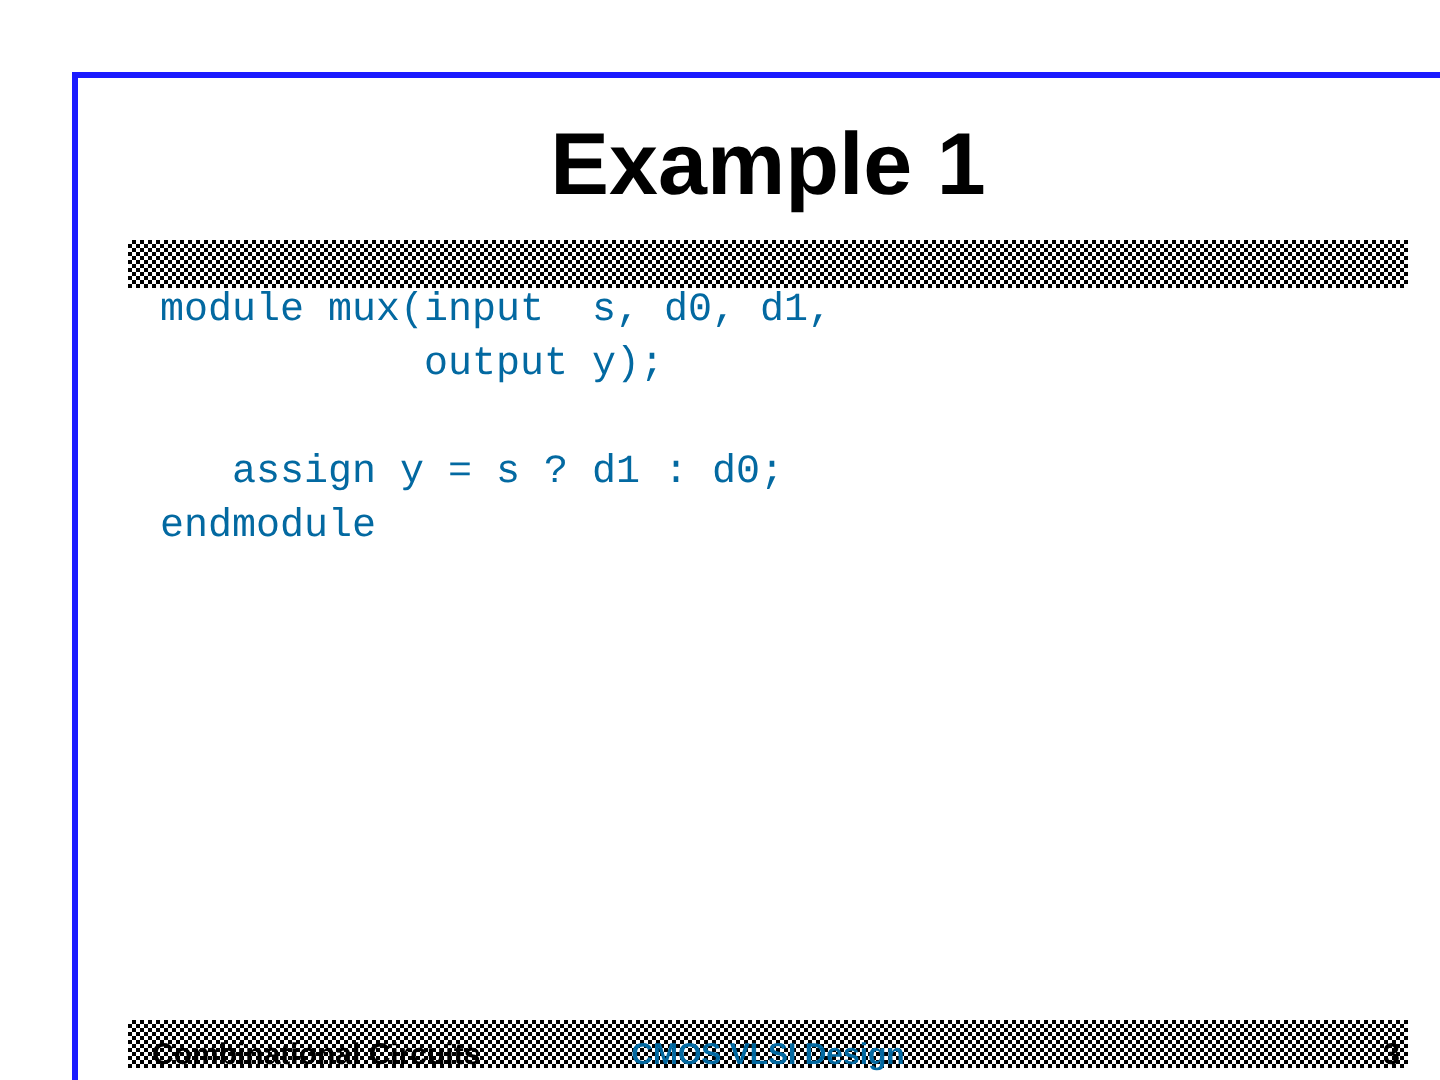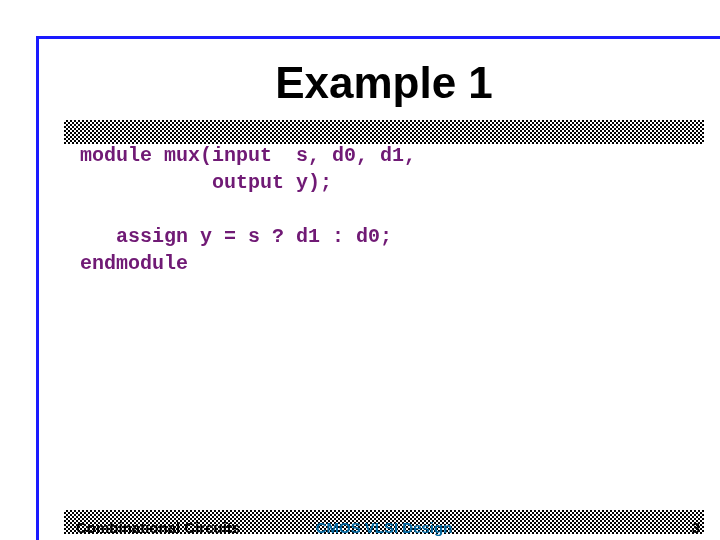--- a/index.html
+++ b/index.html
@@ -45,23 +45,23 @@
       linear-gradient(45deg, #000 25%, #fff 25%, #fff 75%, #000 75%, #000);
     background-size: 4px 4px;
     background-position: 0 0, 2px 2px;
   }
   .code {
     position: absolute;
     left: 32px;
     top: 106px;
     font-family: "Courier New", Courier, monospace;
     font-size: 20px;
-    font-weight: bold;
+    font-weight: normal;
     line-height: 1.35;
-    color: #701a75;
+    color: #0369a1;
     white-space: pre;
   }
   .question {
     position: absolute;
     left: 32px;
     top: 272px;
     font-family: Arial, Helvetica, sans-serif;
     font-size: 22px;
     color: #000;
   }

